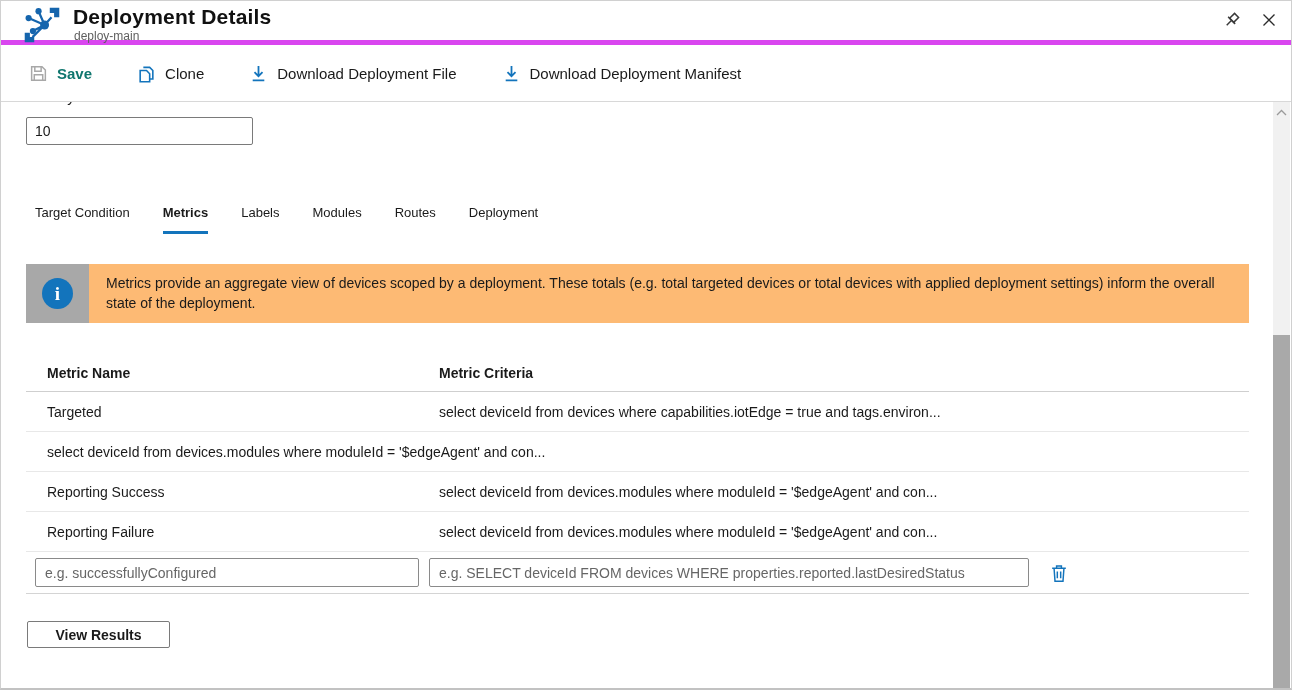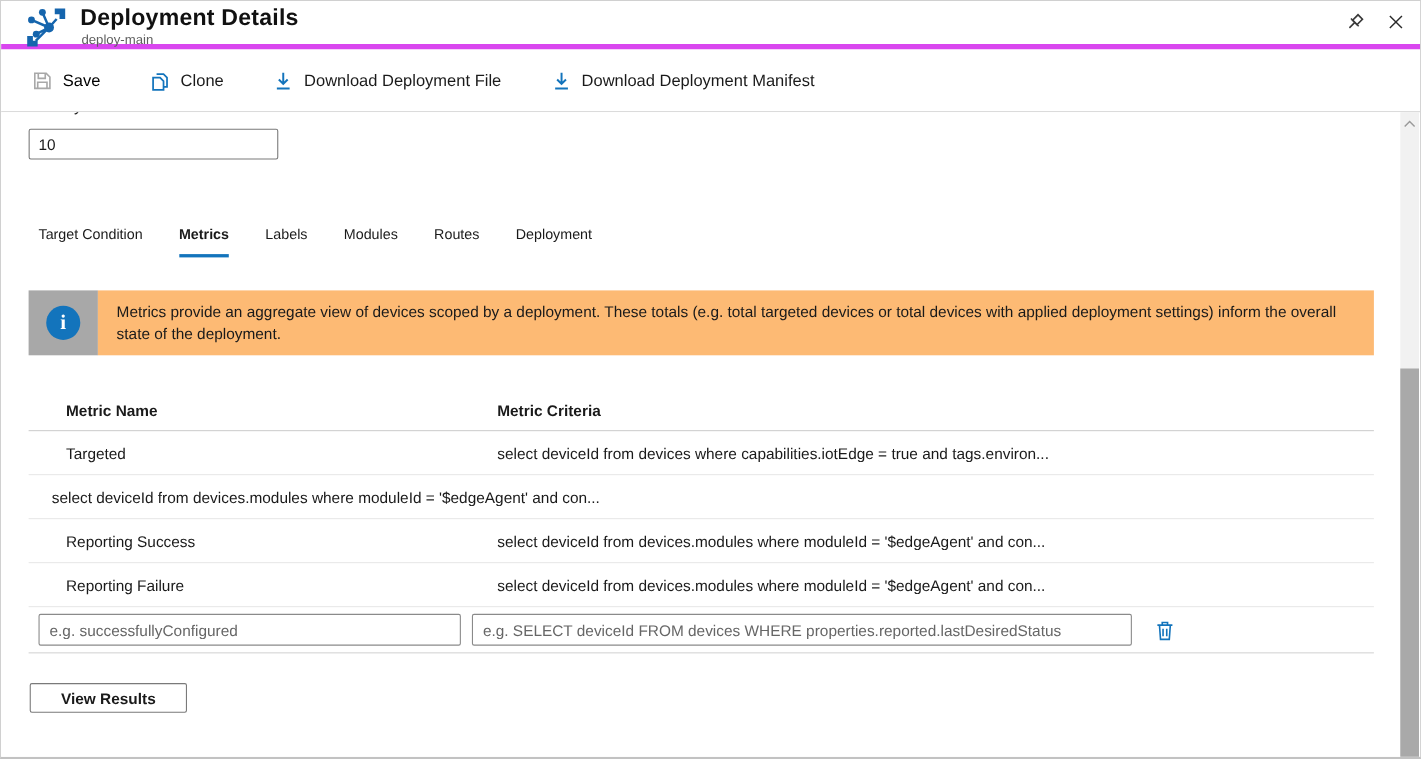--- a/index.html
+++ b/index.html
@@ -14,41 +14,41 @@
   .app-logo{position:absolute;left:20px;top:5px;width:42px;height:38px;}
   .win-title{position:absolute;left:72px;top:4px;font-size:21px;font-weight:700;letter-spacing:.2px;color:#111;}
   .win-subtitle{position:absolute;left:73px;top:28px;font-size:12px;color:#5f5f5f;}
   .titlebar-actions{position:absolute;right:10px;top:7px;display:flex;gap:14px;}
   .tb-iconbtn{width:24px;height:24px;display:flex;align-items:center;justify-content:center;cursor:pointer;background:none;border:none;padding:0;}
   
   .toolbar{position:absolute;left:0;top:44px;width:100%;height:57px;box-sizing:border-box;
     border-bottom:1px solid #d8d8d8;background:#fff;display:flex;align-items:center;padding-left:28px;}
   .tool-item{display:flex;align-items:center;gap:9px;margin-right:45px;background:none;border:none;padding:0;
     font-family:inherit;font-size:15px;color:#1a1a1a;cursor:pointer;}
-  .tool-item.disabled{color:#000000;cursor:default;}
+  .tool-item.disabled{color:#0f766e;cursor:default;font-weight:bold;}
   
   .content{position:absolute;left:0;top:101px;width:1275px;height:589px;background:#fff;}
   .clipped-label{position:absolute;left:27px;top:0;height:6px;width:200px;overflow:hidden;}
   .clipped-label span{display:block;margin-top:-14px;font-size:15px;color:#1a1a1a;}
   .priority-input{position:absolute;left:25px;top:15px;width:227px;height:28px;box-sizing:border-box;
     border:1px solid #7a7a7a;border-radius:2px;padding:0 8px;font-family:inherit;font-size:14px;color:#1a1a1a;}
   
   .tabs{position:absolute;left:34px;top:103px;display:flex;gap:33px;}
   .tab{font-size:13px;color:#1a1a1a;padding-bottom:11px;border-bottom:3px solid transparent;cursor:pointer;background:none;font-family:inherit;}
   .tab.active{font-weight:700;border-bottom-color:#1374bc;}
   
   .banner{position:absolute;left:25px;top:162px;width:1223px;height:59px;display:flex;}
   .banner-iconpanel{width:63px;background:#a8a8a8;display:flex;align-items:center;justify-content:center;flex:none;}
   .banner-infocircle{width:31px;height:31px;border-radius:50%;background:#1374bc;color:#fff;display:flex;
     align-items:center;justify-content:center;font-size:19px;font-weight:700;font-family:"Liberation Serif","DejaVu Serif",serif;}
   .banner-body{flex:1;background:#fdba74;padding:9px 6px 0 17px;font-size:14px;line-height:20px;color:#1a1a1a;box-sizing:border-box;}
   
   .thead{position:absolute;left:25px;top:252px;width:1223px;height:38px;display:flex;align-items:center;
     box-sizing:border-box;border-bottom:1px solid #cfcfcf;padding-left:21px;font-weight:700;font-size:14px;}
-  .col-name{width:392px;flex:none;margin-left:13px;}
+  .col-name{width:392px;flex:none;}
   .col-criteria{flex:1;white-space:nowrap;overflow:hidden;}
   .mrow{position:absolute;left:25px;width:1223px;height:40px;display:flex;align-items:center;
     box-sizing:border-box;border-bottom:1px solid #e8e8e8;padding-left:21px;font-size:14px;}
   
   .input-row{position:absolute;left:25px;top:451px;width:1223px;height:41px;box-sizing:border-box;border-bottom:1px solid #d4d4d4;}
   .metric-input{position:absolute;top:5px;height:29px;box-sizing:border-box;border:1px solid #8a8a8a;border-radius:2px;
     padding:0 9px;font-family:inherit;font-size:14px;color:#1a1a1a;}
   .metric-input::placeholder{color:#666;opacity:1;}
   .name-input{left:9px;width:384px;}
   .criteria-input{left:403px;width:600px;}

